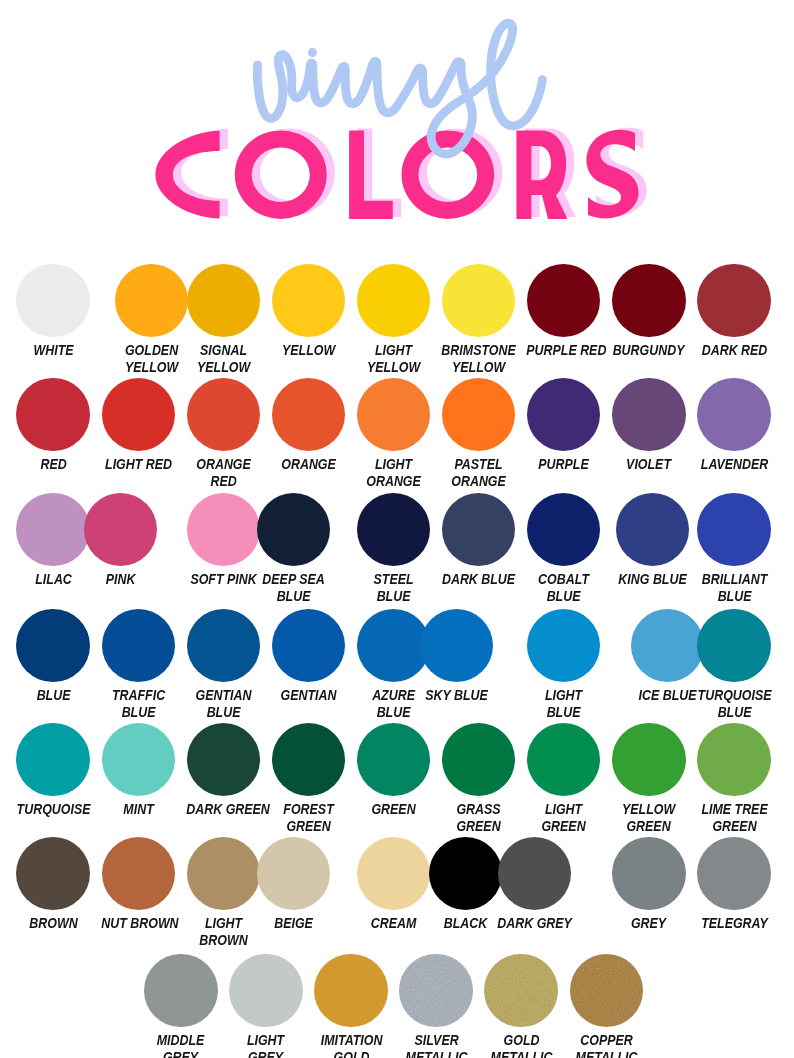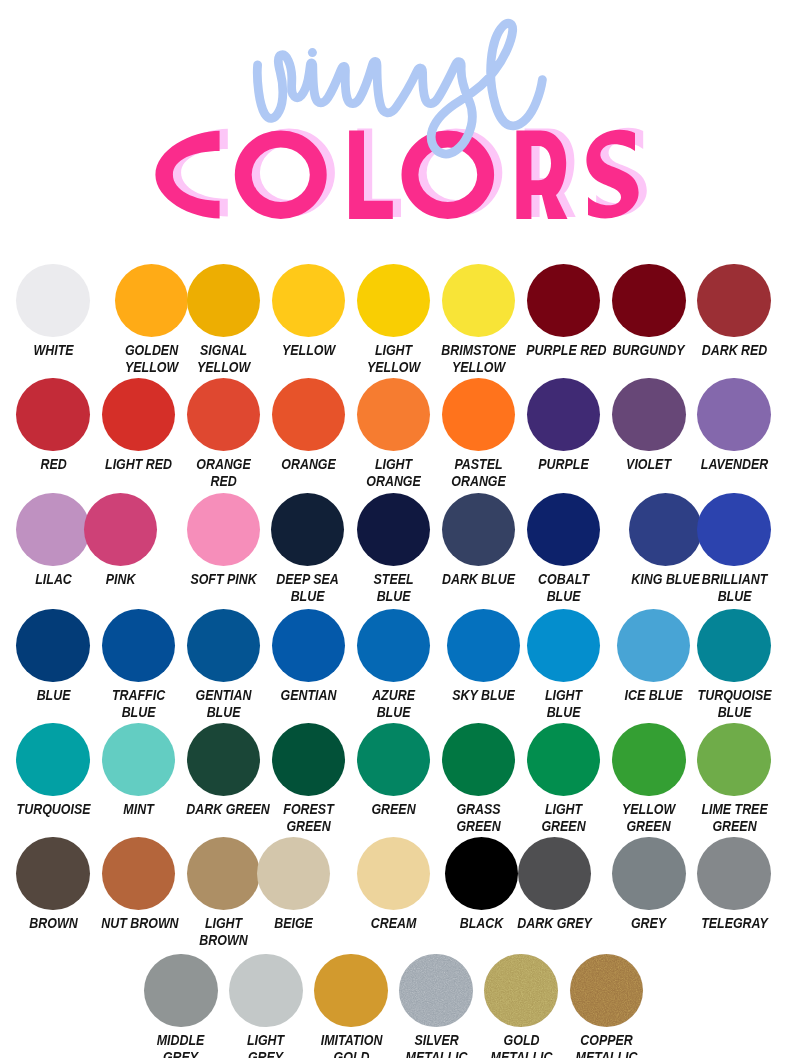--- a/index.html
+++ b/index.html
@@ -198,21 +198,21 @@
         <div class="label">
           <span class="lbl-line">PINK</span>
         </div>
       </div>
       <div class="cell" style="left:180.8px">
         <div class="dot" style="background-color: rgb(246, 142, 186);"></div>
         <div class="label">
           <span class="lbl-line">SOFT PINK</span>
         </div>
       </div>
-      <div class="cell" style="left:265px">
+      <div class="cell" style="left:251px">
         <div class="dot" style="background-color: rgb(17, 32, 55);"></div>
         <div class="label">
           <span class="lbl-line">DEEP SEA</span>
           <span class="lbl-line">BLUE</span>
         </div>
       </div>
       <div class="cell" style="left:351.0px">
         <div class="dot" style="background-color: rgb(16, 24, 64);"></div>
         <div class="label">
           <span class="lbl-line">STEEL</span>
@@ -225,21 +225,21 @@
           <span class="lbl-line">DARK BLUE</span>
         </div>
       </div>
       <div class="cell" style="left:521.2px">
         <div class="dot" style="background-color: rgb(13, 34, 107);"></div>
         <div class="label">
           <span class="lbl-line">COBALT</span>
           <span class="lbl-line">BLUE</span>
         </div>
       </div>
-      <div class="cell" style="left:623px">
+      <div class="cell" style="left:610px">
         <div class="dot" style="background-color: rgb(46, 63, 133);"></div>
         <div class="label">
           <span class="lbl-line">KING BLUE</span>
         </div>
       </div>
       <div class="cell" style="left:691.5px">
         <div class="dot" style="background-color: rgb(44, 67, 174);"></div>
         <div class="label">
           <span class="lbl-line">BRILLIANT</span>
           <span class="lbl-line">BLUE</span>
@@ -273,34 +273,34 @@
           <span class="lbl-line">GENTIAN</span>
         </div>
       </div>
       <div class="cell" style="left:351.0px">
         <div class="dot" style="background-color: rgb(5, 104, 180);"></div>
         <div class="label">
           <span class="lbl-line">AZURE</span>
           <span class="lbl-line">BLUE</span>
         </div>
       </div>
-      <div class="cell" style="left:441px">
+      <div class="cell" style="left:414px">
         <div class="dot" style="background-color: rgb(5, 113, 190);"></div>
         <div class="label">
           <span class="lbl-line">SKY BLUE</span>
         </div>
       </div>
       <div class="cell" style="left:521.2px">
         <div class="dot" style="background-color: rgb(4, 142, 205);"></div>
         <div class="label">
           <span class="lbl-line">LIGHT</span>
           <span class="lbl-line">BLUE</span>
         </div>
       </div>
-      <div class="cell" style="left:611px">
+      <div class="cell" style="left:625px">
         <div class="dot" style="background-color: rgb(72, 164, 213);"></div>
         <div class="label">
           <span class="lbl-line">ICE BLUE</span>
         </div>
       </div>
       <div class="cell" style="left:691.5px">
         <div class="dot" style="background-color: rgb(5, 132, 150);"></div>
         <div class="label">
           <span class="lbl-line">TURQUOISE</span>
           <span class="lbl-line">BLUE</span>
@@ -393,27 +393,27 @@
         <div class="label">
           <span class="lbl-line">BEIGE</span>
         </div>
       </div>
       <div class="cell" style="left:351.0px">
         <div class="dot" style="background-color: rgb(237, 212, 156);"></div>
         <div class="label">
           <span class="lbl-line">CREAM</span>
         </div>
       </div>
-      <div class="cell" style="left:439px">
+      <div class="cell" style="left:423px">
         <div class="dot" style="background-color: rgb(0, 0, 0);"></div>
         <div class="label">
           <span class="lbl-line">BLACK</span>
         </div>
       </div>
-      <div class="cell" style="left:512px">
+      <div class="cell" style="left:492px">
         <div class="dot" style="background-color: rgb(79, 79, 81);"></div>
         <div class="label">
           <span class="lbl-line">DARK GREY</span>
         </div>
       </div>
       <div class="cell" style="left:606.4px">
         <div class="dot" style="background-color: rgb(122, 130, 134);"></div>
         <div class="label">
           <span class="lbl-line">GREY</span>
         </div>

